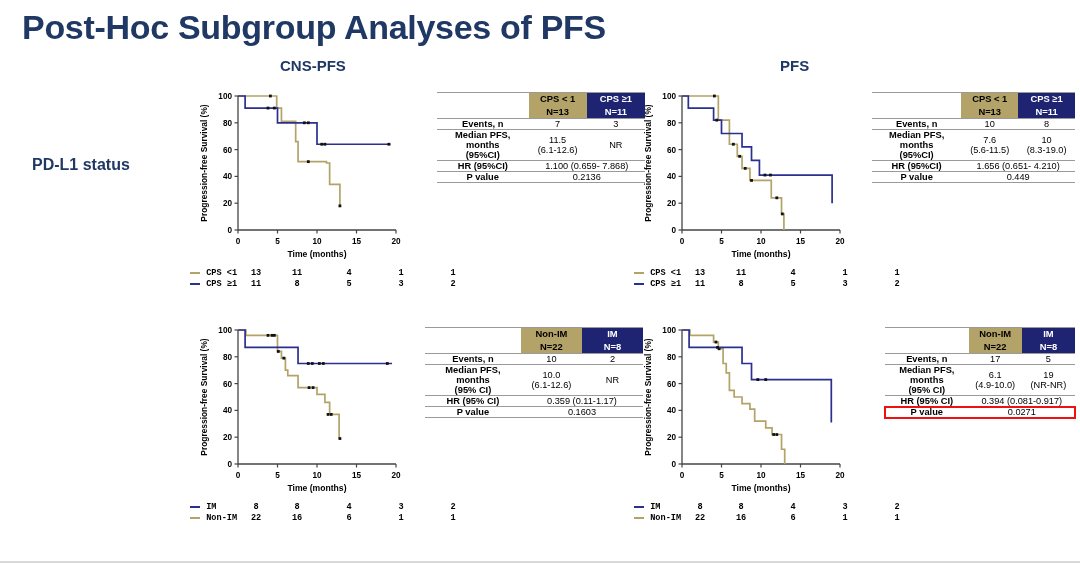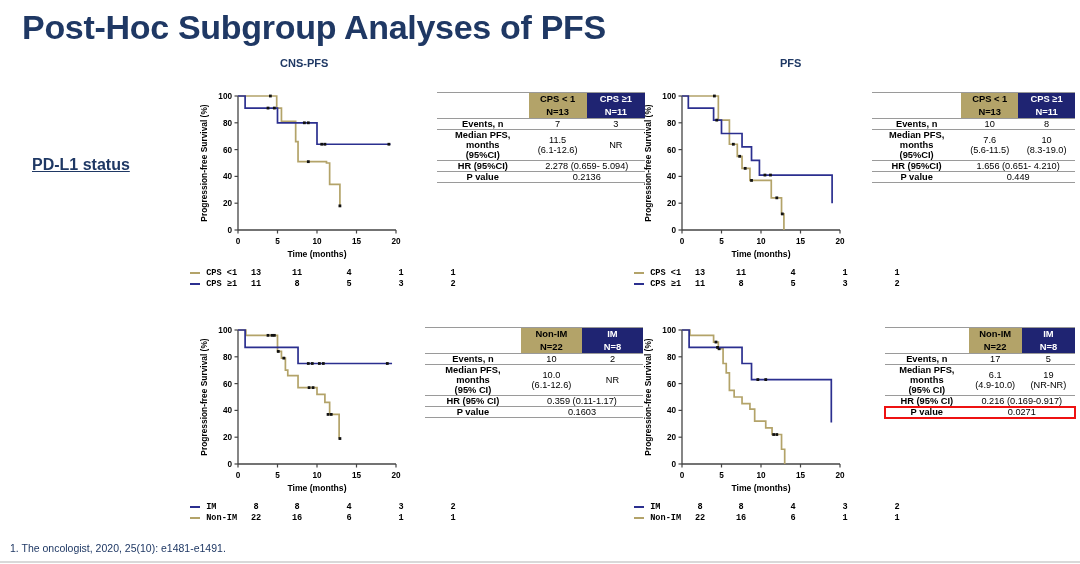--- a/index.html
+++ b/index.html
@@ -15,31 +15,31 @@
 
   
   .title{
     position:absolute;left:22px;top:8px;
     font-size:34px;font-weight:bold;color:#1f3864;
     letter-spacing:-0.3px;
   }
 
   
   .colhdr{
-    position:absolute;font-size:11px;font-weight:bold;color:#1f3864;text-align:center;
+    position:absolute;font-size:15px;font-weight:bold;color:#1f3864;text-align:center;
   }
   #hdr-cns{left:280px;top:57px;}
   #hdr-pfs{left:780px;top:57px;}
 
   
   .rowlbl{
     position:absolute;font-size:16px;font-weight:bold;color:#1f3864;
     line-height:1.25;
   }
-  #lbl-pdl1{left:32px;top:155px;text-decoration:underline;}
+  #lbl-pdl1{left:32px;top:155px;}
   #lbl-fudan{left:32px;top:385px;}
 
   
   .km{position:absolute;}
   .km svg{display:block;}
 
   
   .tbl{
     position:absolute;
     font-size:9.2px;
@@ -377,21 +377,21 @@
             <td class="val">7</td>
             <td class="val">3</td>
           </tr>
           <tr class="sep">
             <td class="lbl">Median PFS,<br>months<br>(95%CI)</td>
             <td class="val">11.5<br>(6.1-12.6)</td>
             <td class="val">NR</td>
           </tr>
           <tr class="sep">
             <td class="lbl">HR (95%CI)</td>
-            <td class="val" colspan="2">2.278 (0.659- 5.094)</td>
+            <td class="val" colspan="2">1.100 (0.659- 7.868)</td>
           </tr>
           <tr class="sep">
             <td class="lbl">P value</td>
             <td class="val" colspan="2">0.2136</td>
           </tr>
           <tr class="rule-top">
             <td colspan="3" style="height:2px"></td>
           </tr>
         </tbody>
       </table>
@@ -488,28 +488,27 @@
             <td class="val">17</td>
             <td class="val">5</td>
           </tr>
           <tr class="sep">
             <td class="lbl">Median PFS,<br>months<br>(95% CI)</td>
             <td class="val">6.1<br>(4.9-10.0)</td>
             <td class="val">19<br>(NR-NR)</td>
           </tr>
           <tr class="sep">
             <td class="lbl">HR (95% CI)</td>
-            <td class="val" colspan="2">0.216 (0.169-0.917)</td>
+            <td class="val" colspan="2">0.394 (0.081-0.917)</td>
           </tr>
           <tr class="sep redbox">
             <td class="lbl">P value</td>
             <td class="val" colspan="2">0.0271</td>
           </tr>
           <tr class="rule-top">
             <td colspan="3" style="height:2px"></td>
           </tr>
         </tbody>
       </table>
     </div>
 
-  <div class="footnote">1. The oncologist, 2020, 25(10): e1481-e1491.</div>
   <div class="footrule"></div>
 </div>
 
 </body></html>

